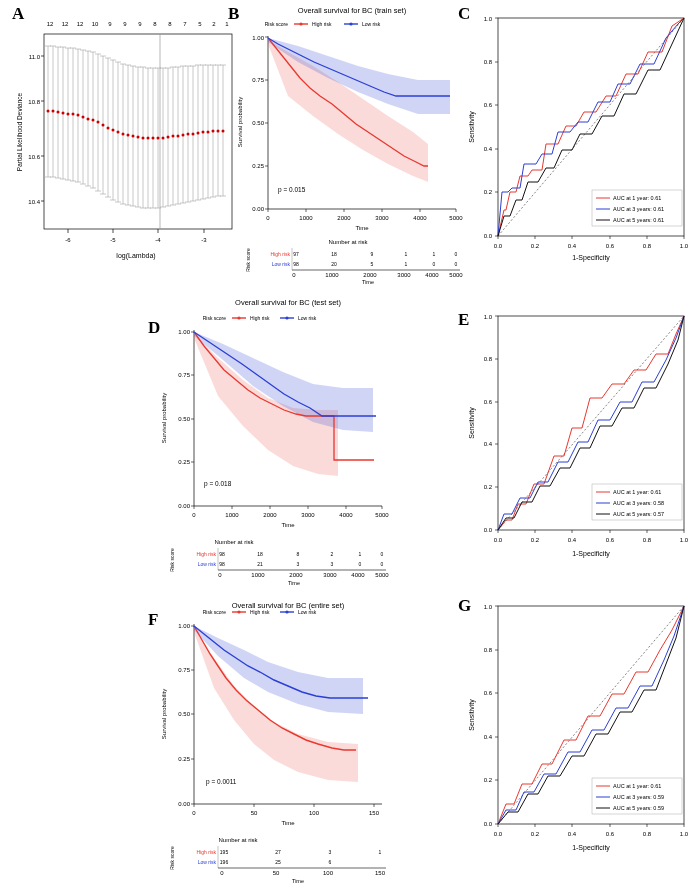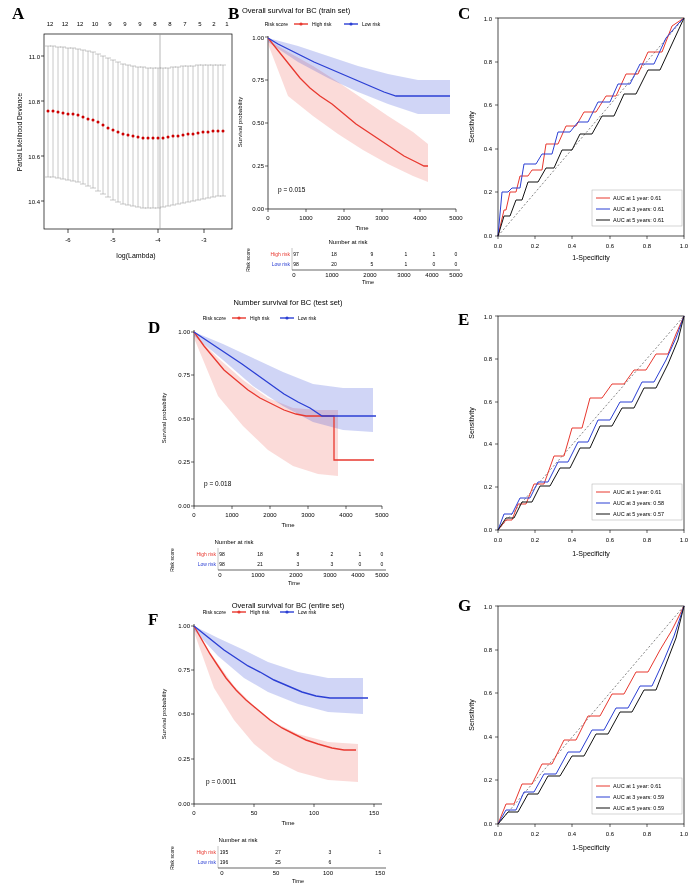--- a/index.html
+++ b/index.html
@@ -209,21 +209,21 @@
       <text x="150" y="238">-4</text>
         <text x="196" y="238">-3</text>
     </g>
     <text x="128" y="254" text-anchor="middle" font-size="7">log(Lambda)</text>
     <text x="14" y="128" text-anchor="middle" font-size="6.5" transform="rotate(-90 14 128)">Partial Likelihood Deviance</text>
   </svg>
 </div>
 
 <div class="panel" style="left:228px;top:4px;width:240px;height:295px;">
   <div class="plabel" style="position:absolute;left:0px;top:0px;">B</div>
-  <div style="position:absolute;left:14px;top:2px;width:220px;font-size:7.5px;text-align:left;">Overall survival for BC (train set)</div>
+  <div style="position:absolute;left:14px;top:2px;width:220px;font-size:7.5px;text-align:center;">Overall survival for BC (train set)</div>
   <svg width="240" height="280" viewBox="0 0 240 280">
 
     <g>
       <text x="60" y="22" font-size="5" text-anchor="end">Risk score</text>
       <line x1="66" y1="20" x2="80" y2="20" stroke="#e8382f" stroke-width="1.4"></line>
       <circle cx="73" cy="20" r="1.6" fill="#e8382f"></circle>
       <text x="84" y="22" font-size="5">High risk</text>
       <line x1="116" y1="20" x2="130" y2="20" stroke="#2b3fd4" stroke-width="1.4"></line>
       <circle cx="123" cy="20" r="1.6" fill="#2b3fd4"></circle>
       <text x="134" y="22" font-size="5">Low risk</text>
@@ -356,21 +356,21 @@
       <line x1="138" y1="205" x2="152" y2="205" stroke="#2b3fd4" stroke-width="1"></line>
       <text x="155" y="207" font-size="5.5">AUC at 3 years: 0.61</text>
       <line x1="138" y1="216" x2="152" y2="216" stroke="#111" stroke-width="1"></line>
       <text x="155" y="218" font-size="5.5">AUC at 5 years: 0.61</text>
     </g>
   </svg>
 </div>
 
 <div class="panel" style="left:148px;top:298px;width:250px;height:300px;">
   <div class="plabel" style="position:absolute;left:0px;top:20px;">D</div>
-  <div style="position:absolute;left:30px;top:0px;width:220px;font-size:7.5px;text-align:center;">Number survival for BC (test set)</div>
+  <div style="position:absolute;left:30px;top:0px;width:220px;font-size:7.5px;text-align:center;">Overall survival for BC (test set)</div>
   <svg width="250" height="290" viewBox="0 0 250 290">
     <g>
       <text x="78" y="22" font-size="5" text-anchor="end">Risk score</text>
       <line x1="84" y1="20" x2="98" y2="20" stroke="#e8382f" stroke-width="1.4"></line>
       <circle cx="91" cy="20" r="1.6" fill="#e8382f"></circle>
       <text x="102" y="22" font-size="5">High risk</text>
       <line x1="132" y1="20" x2="146" y2="20" stroke="#2b3fd4" stroke-width="1.4"></line>
       <circle cx="139" cy="20" r="1.6" fill="#2b3fd4"></circle>
       <text x="150" y="22" font-size="5">Low risk</text>
     </g>

